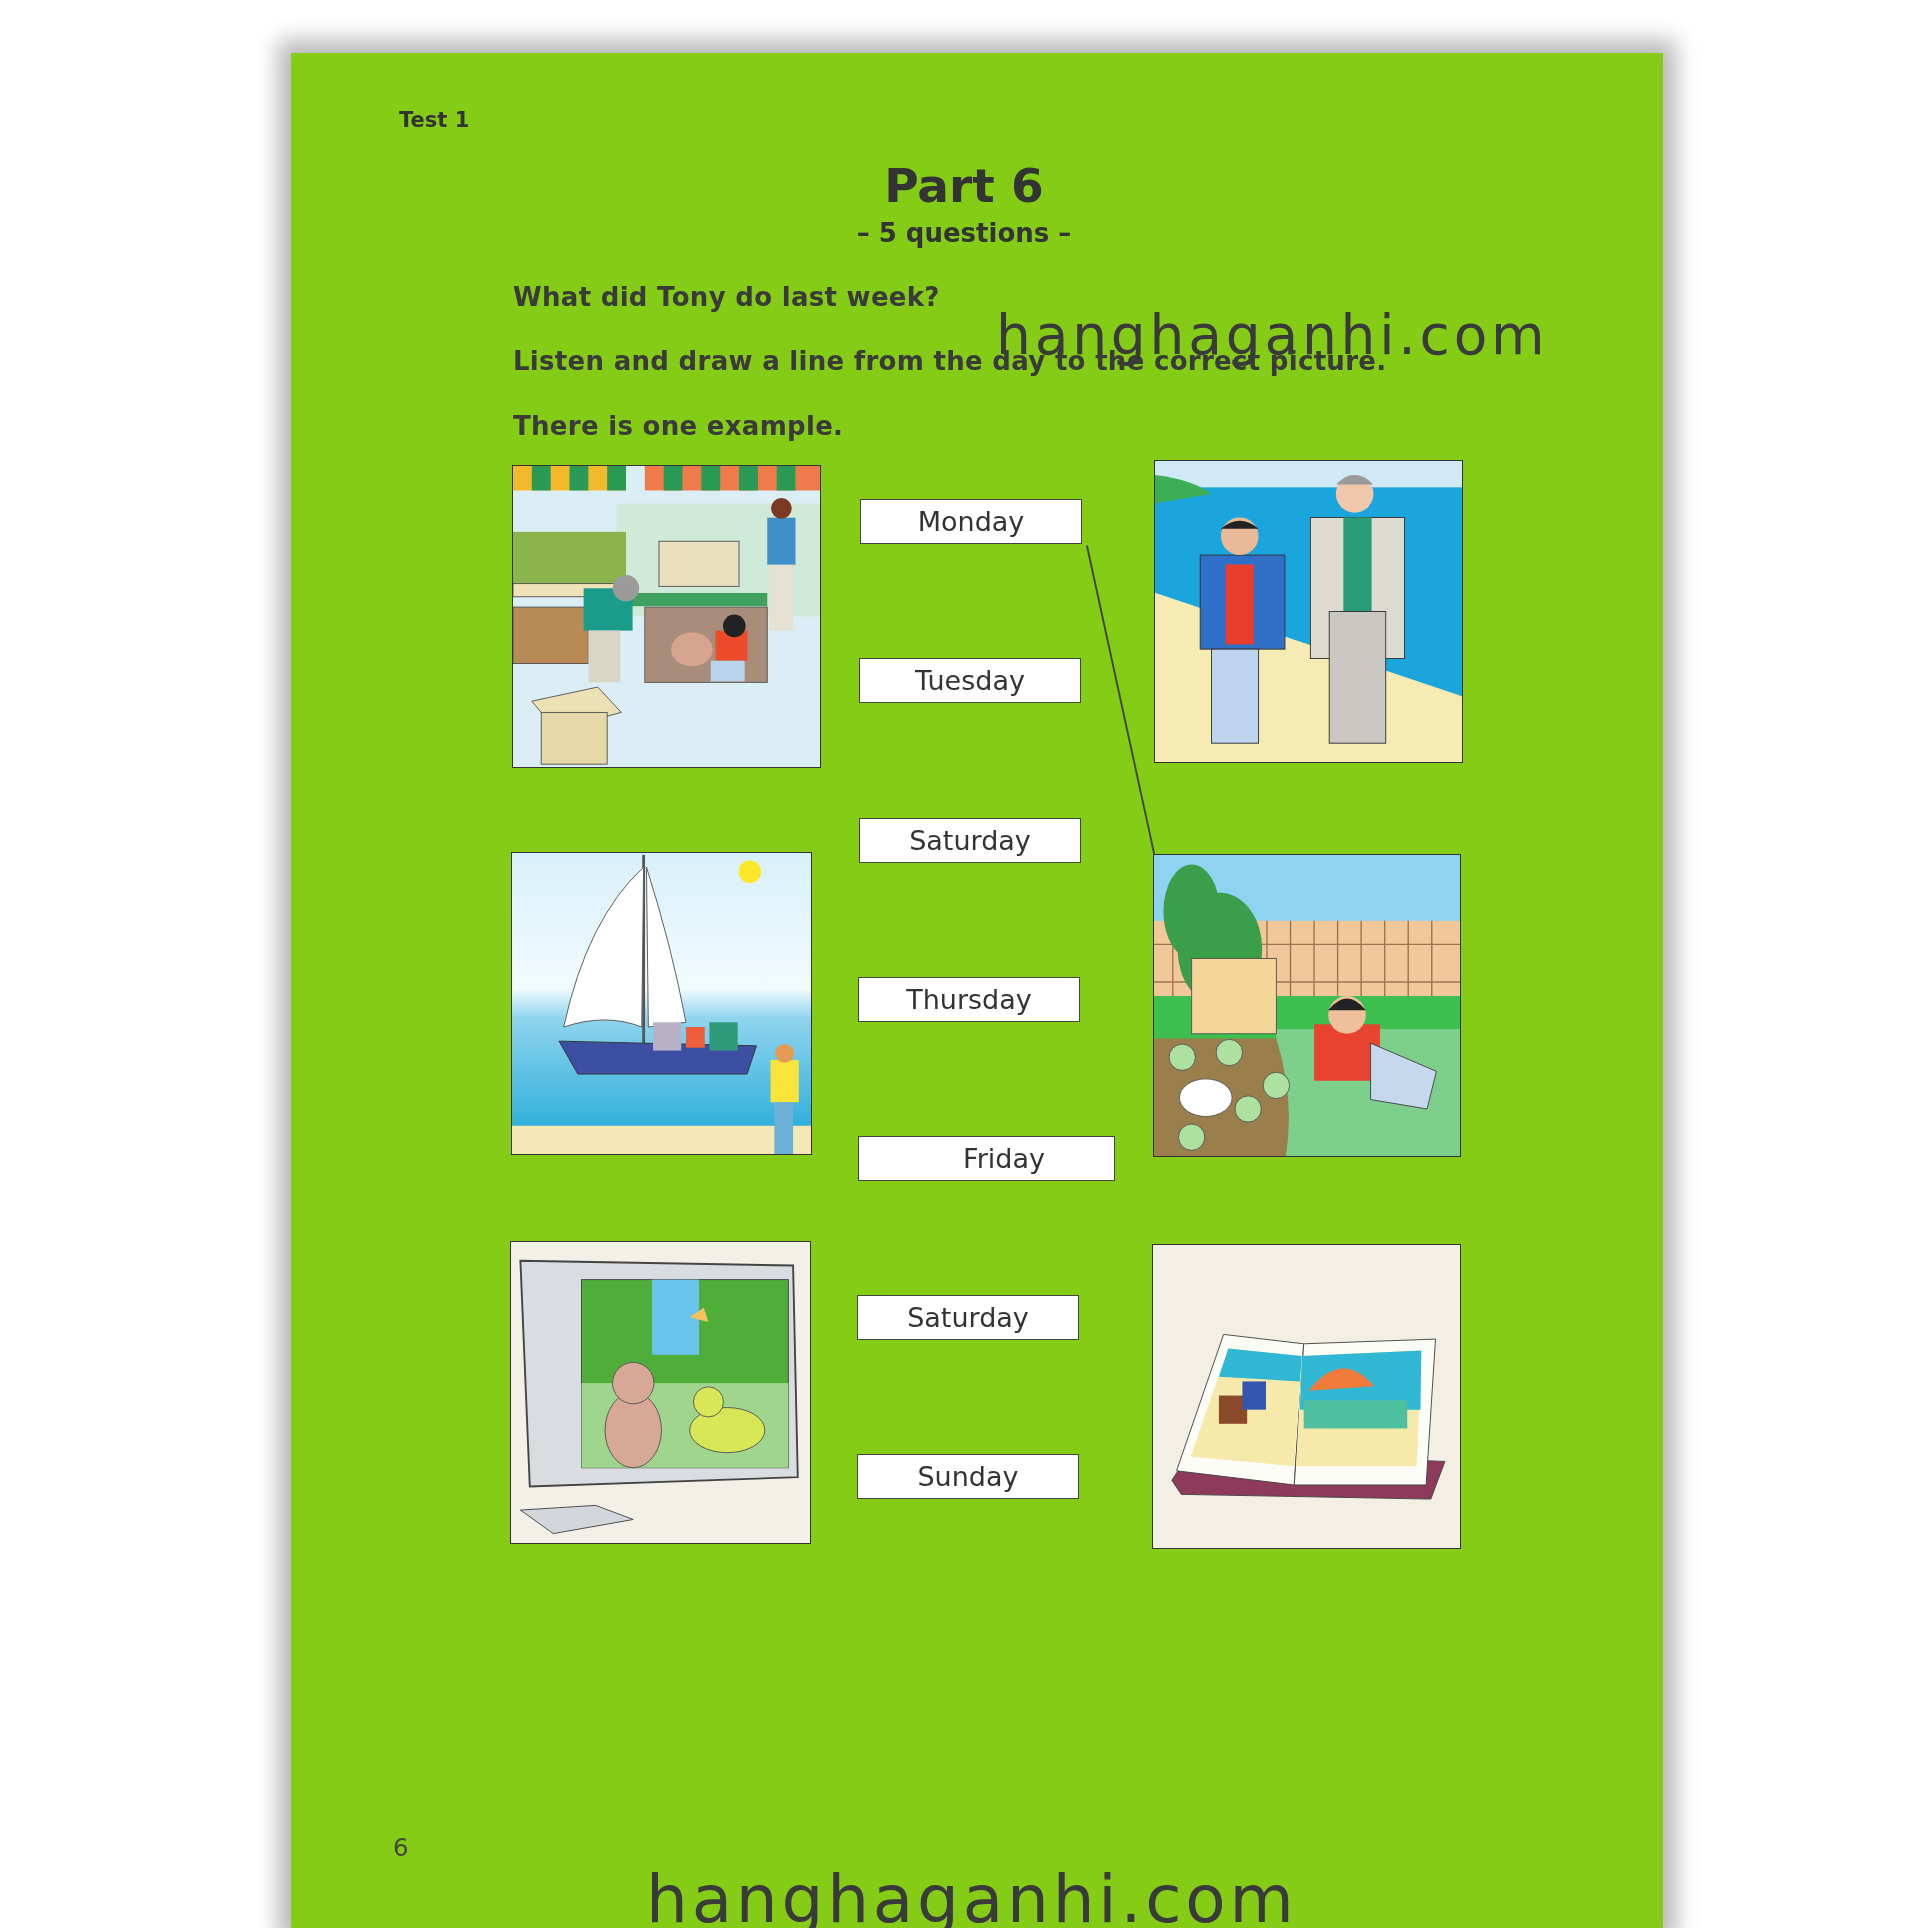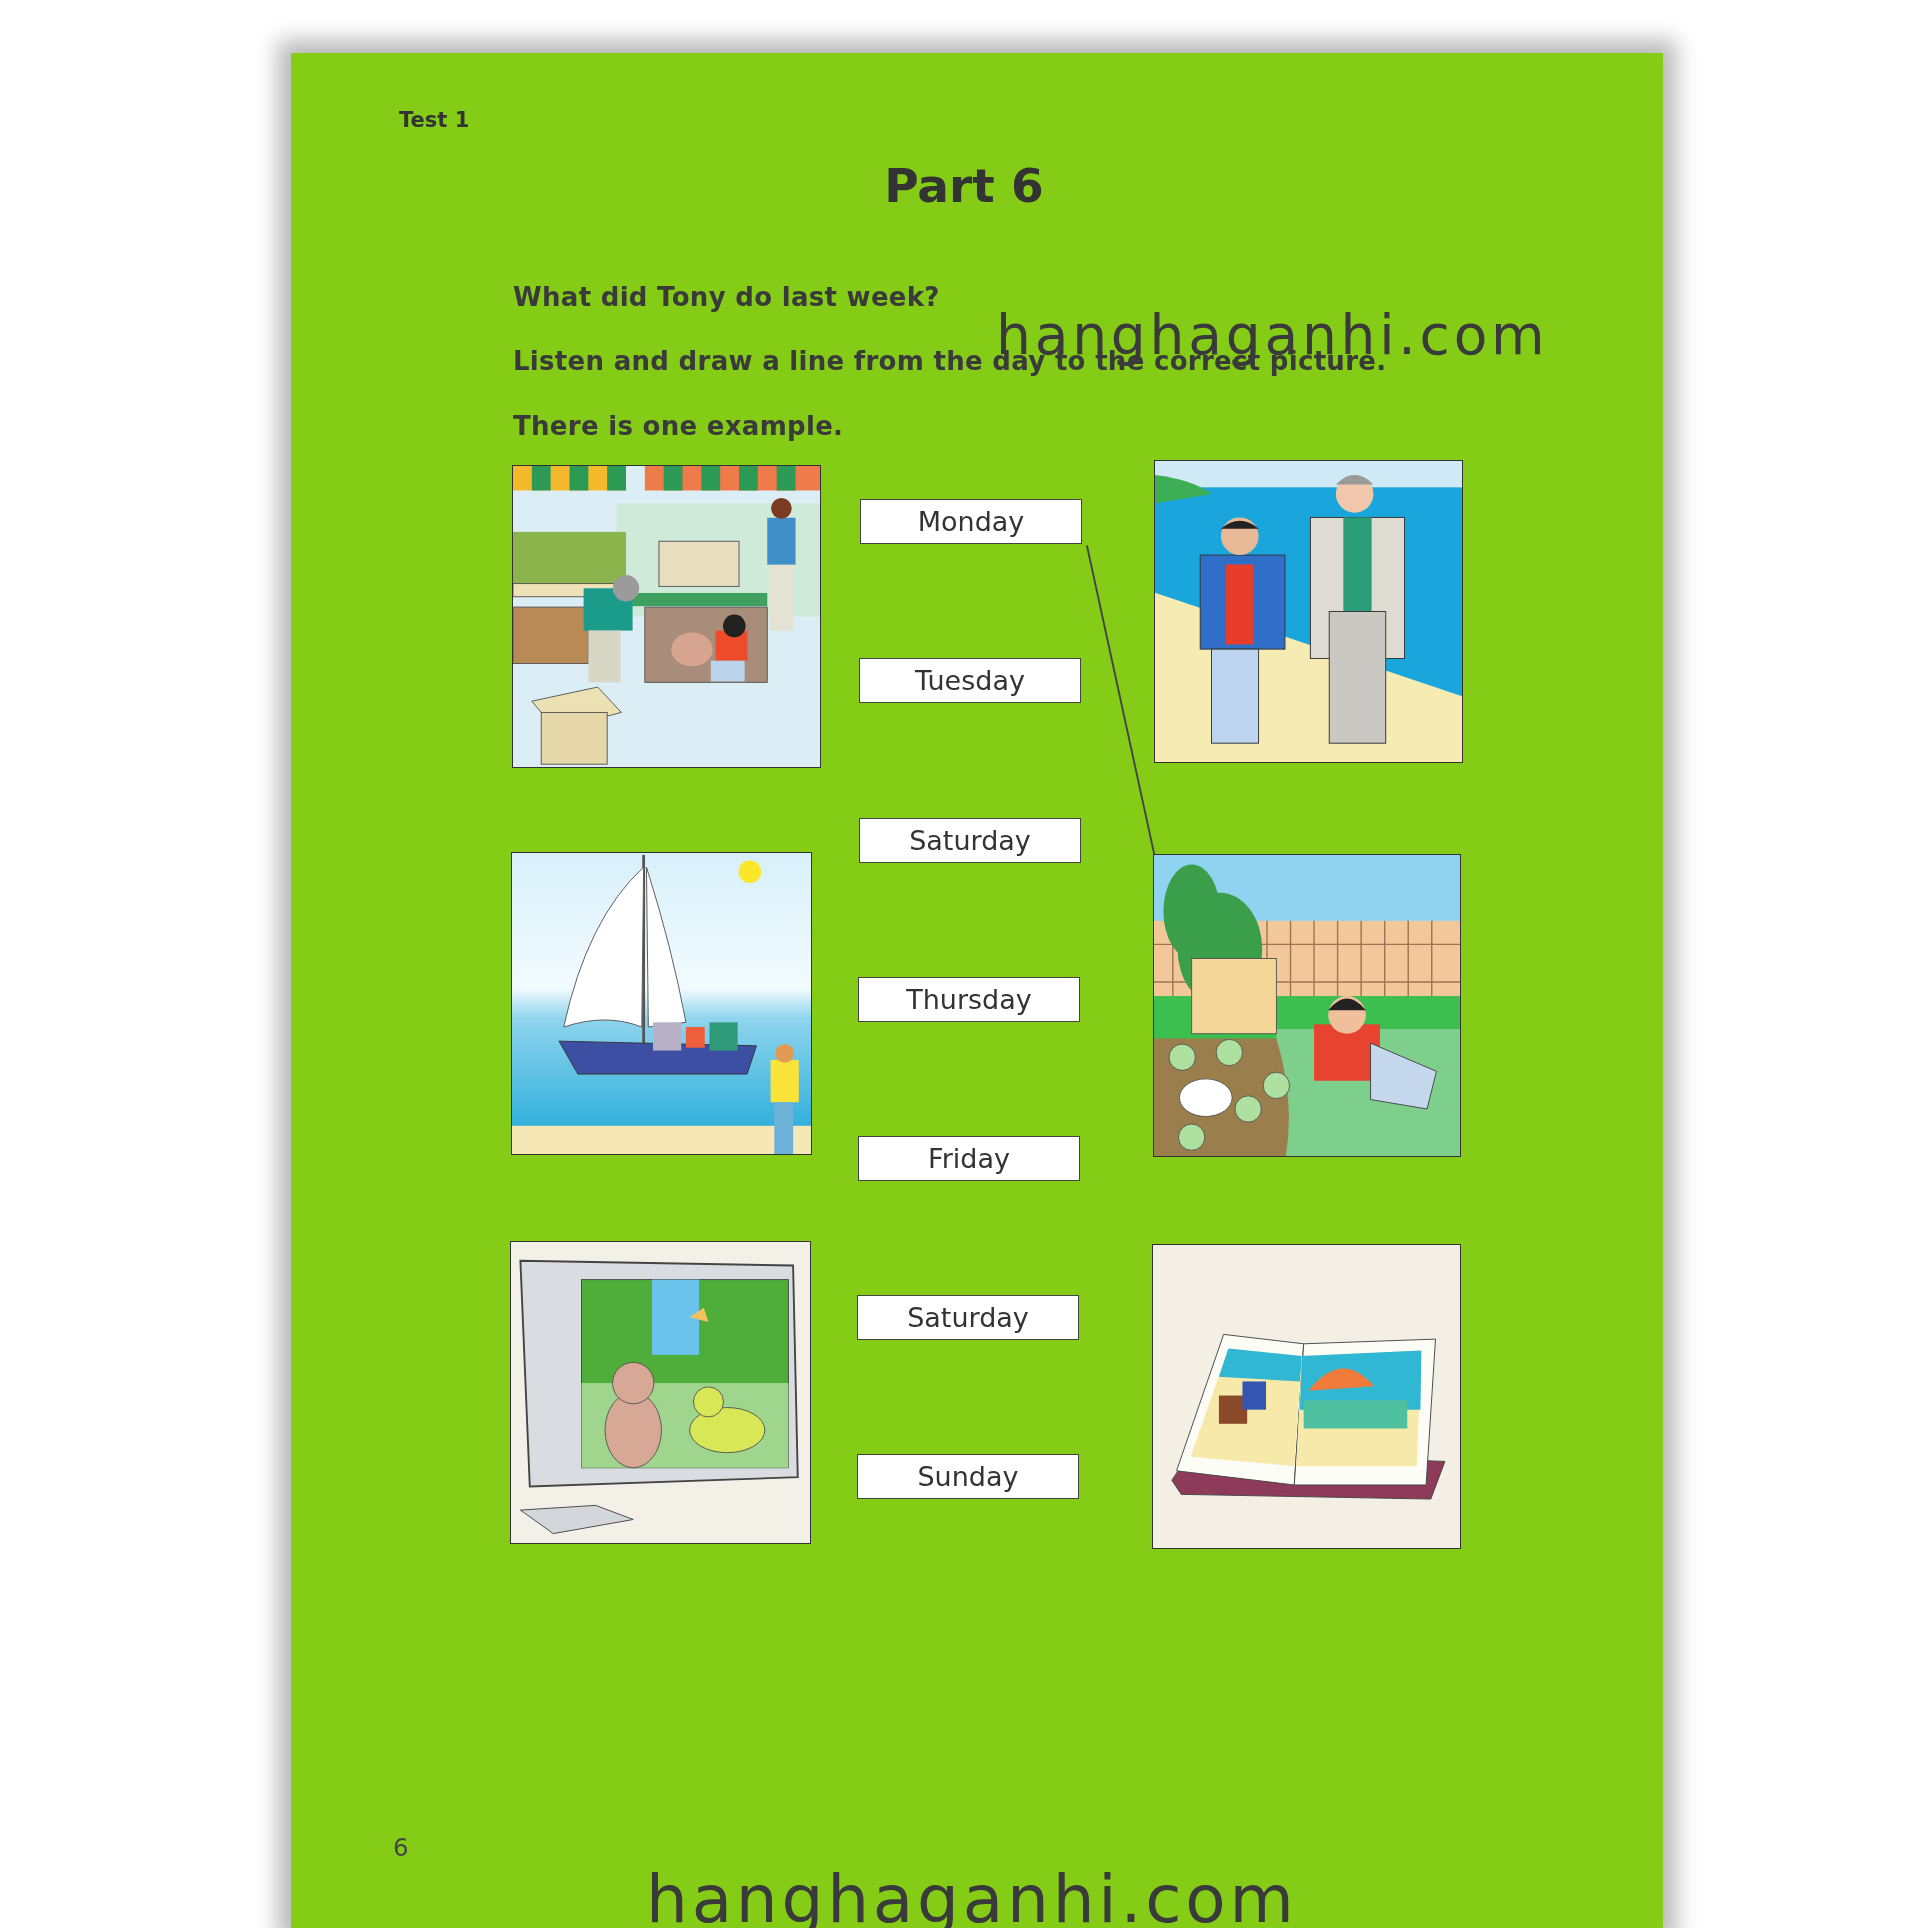--- a/index.html
+++ b/index.html
@@ -36,20 +36,21 @@
   .pic svg { display: block; width: 100%; height: 100%; }
   .answer-line { position: absolute; left: 0; top: 0; width: 1346px; height: 1877px; pointer-events: none; }
 </style>
 </head>
 <body>
 
 <div class="page">
 
   <div class="abs test-label">Test 1</div>
   <div class="abs part-title">Part 6</div>
+  <div class="abs part-sub">– 5 questions –</div>
 
   <div class="abs instr" style="top:229px;">What did Tony do last week?</div>
   <div class="abs instr" style="top:293px;">Listen and draw a line from the day to the correct picture.</div>
   <div class="abs instr" style="top:358px;">There is one example.</div>
 
   <div class="abs watermark wm-top">hanghaganhi.com</div>
 
   <svg class="answer-line" viewBox="0 0 1429 1993">
     <line x1="845" y1="523" x2="917" y2="853" stroke="#444" stroke-width="2"></line>
   </svg>
@@ -129,21 +130,21 @@
       <circle cx="210" cy="170" r="16" fill="#d8e756" stroke="#555"></circle>
       <path d="M190,80 l15,-10 l5,15 z" fill="#f6c25c"></path>
       <polygon points="10,285 90,280 130,295 45,310" fill="#d3d7db" stroke="#444"></polygon>
     </svg>
   </div>
 
   <div class="day-box" style="left:569px; top:446px;">Monday</div>
   <div class="day-box" style="left:568px; top:605px;">Tuesday</div>
   <div class="day-box" style="left:568px; top:765px;">Saturday</div>
   <div class="day-box" style="left:567px; top:924px;">Thursday</div>
-  <div class="day-box" style="left:567px; top:1083px;">Friday</div>
+  <div class="day-box" style="left:567px; top:1083px;padding-left:35px;">Friday</div>
   <div class="day-box" style="left:566px; top:1242px;">Saturday</div>
   <div class="day-box" style="left:566px; top:1401px;">Sunday</div>
 
   <div class="pic" style="left:863px; top:407px; width:307px; height:301px;">
     <svg viewBox="0 0 326 320" preserveAspectRatio="none">
       <rect width="326" height="320" fill="#1aa6dc"></rect>
       <rect width="326" height="28" fill="#cfeaf6"></rect>
       <path d="M0,15 Q40,20 60,35 L0,45 Z" fill="#3dae55"></path>
       <path d="M0,140 L326,250 L326,320 L0,320 Z" fill="#f6ebb3"></path>
       <rect x="48" y="100" width="90" height="100" fill="#2f6fc7" stroke="#333"></rect>

